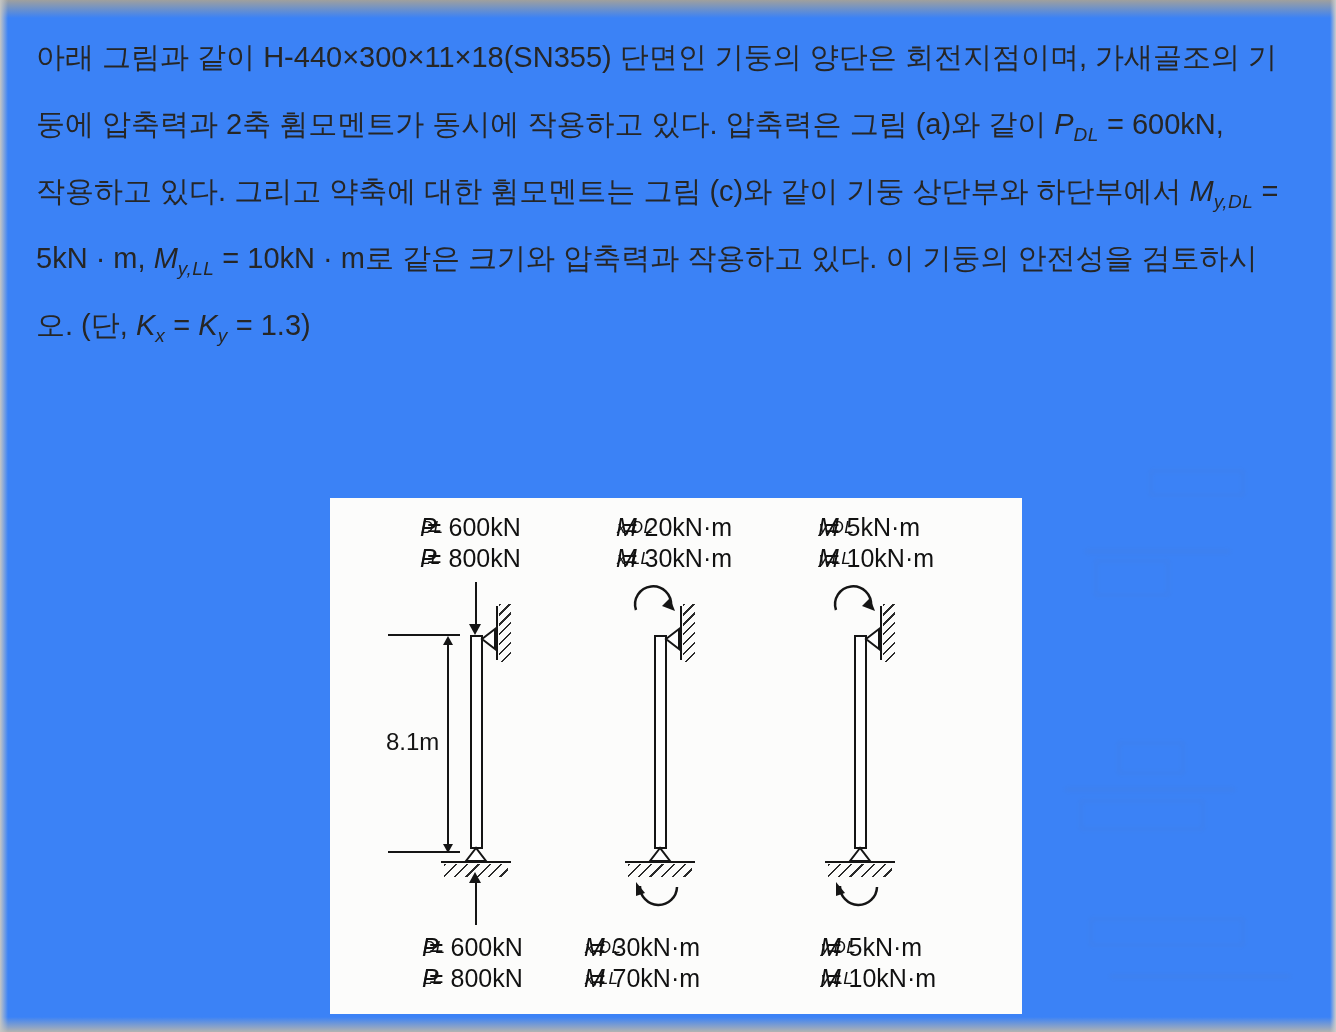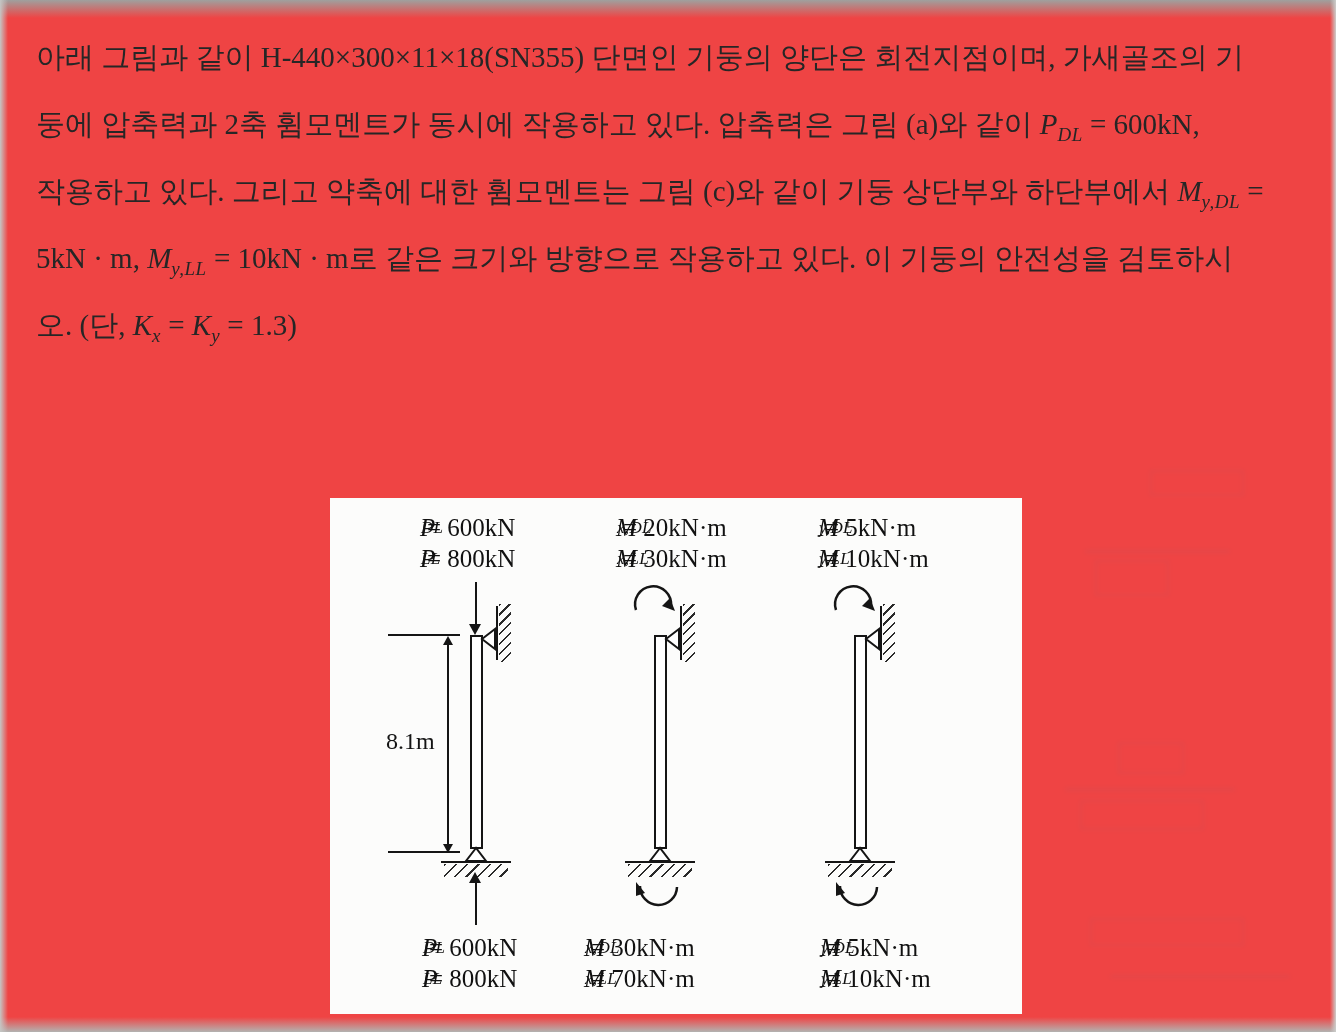--- a/index.html
+++ b/index.html
@@ -1,17 +1,17 @@
 <!DOCTYPE html>
 <html><head>
 <meta charset="utf-8">
 <style>
   html,body{margin:0;padding:0;background:#d8d9d6;}
-  .page{position:relative;width:1336px;height:1032px;background:#ef4444;overflow:hidden;
-        font-family:Liberation Serif, serif;color:#262626;}
+  .page{position:relative;width:1336px;height:1032px;background:#3b82f6;overflow:hidden;
+        font-family:Liberation Sans, sans-serif;color:#262626;}
   
   .sh{position:absolute;pointer-events:none;}
   .sh-top{left:0;top:0;width:1336px;height:18px;background:linear-gradient(#9fa09e,rgba(233,234,231,0));}
   .sh-bottom{left:0;bottom:0;width:1336px;height:15px;background:linear-gradient(rgba(233,234,231,0),#b2b3b1);}
   .sh-left{left:0;top:0;width:8px;height:1032px;background:linear-gradient(90deg,#c5c6c4,rgba(233,234,231,0));}
   .sh-right{right:0;top:0;width:6px;height:1032px;background:linear-gradient(270deg,#cccdcb,rgba(233,234,231,0));}
 
   
   .ptext{position:absolute;left:36px;top:24px;width:1290px;font-size:29px;}
   .tline{height:67px;line-height:67px;white-space:nowrap;}
@@ -61,21 +61,21 @@
 
   <div class="sh sh-top"></div>
   <div class="sh sh-bottom"></div>
   <div class="sh sh-left"></div>
   <div class="sh sh-right"></div>
 
   <div class="ptext" id="ptext">
       <div class="tline"><span class="seg-k">아래 그림과 같이 H-440×300×11×18(SN355) 단면인 기둥의 양단은 회전지점이며, 가새골조의 기</span></div>
       <div class="tline"><span class="seg-k">둥에 압축력과 2축 휨모멘트가 동시에 작용하고 있다. 압축력은 그림 (a)와 같이 </span><span class="seg-m">P</span><span class="seg-s">DL</span><span class="seg-n"> = 600kN,</span></div>
       <div class="tline"><span class="seg-k">작용하고 있다. 그리고 약축에 대한 휨모멘트는 그림 (c)와 같이 기둥 상단부와 하단부에서 </span><span class="seg-m">M</span><span class="seg-s">y,DL</span><span class="seg-n"> =</span></div>
-      <div class="tline"><span class="seg-n">5kN · m, </span><span class="seg-m">M</span><span class="seg-s">y,LL</span><span class="seg-n"> = 10kN · m</span><span class="seg-k">로 같은 크기와 방향으로 작용하고 있다. 이 기둥의 안전성을 검토하시</span></div>
+      <div class="tline"><span class="seg-n">5kN · m, </span><span class="seg-m">M</span><span class="seg-s">y,LL</span><span class="seg-n"> = 10kN · m</span><span class="seg-k">로 같은 크기와 압축력과 작용하고 있다. 이 기둥의 안전성을 검토하시</span></div>
       <div class="tline"><span class="seg-k">오. (단, </span><span class="seg-m">K</span><span class="seg-s">x</span><span class="seg-n"> = </span><span class="seg-m">K</span><span class="seg-s">y</span><span class="seg-n"> = 1.3)</span></div>
     </div>
 
   <div class="figbox">
 
     <div class="lblock" style="left:90px;top:14px">
         <div class="lrow">
           <span class="var">P</span>
           <span class="vsub">DL</span>
           <span class="val">= 600kN</span>

